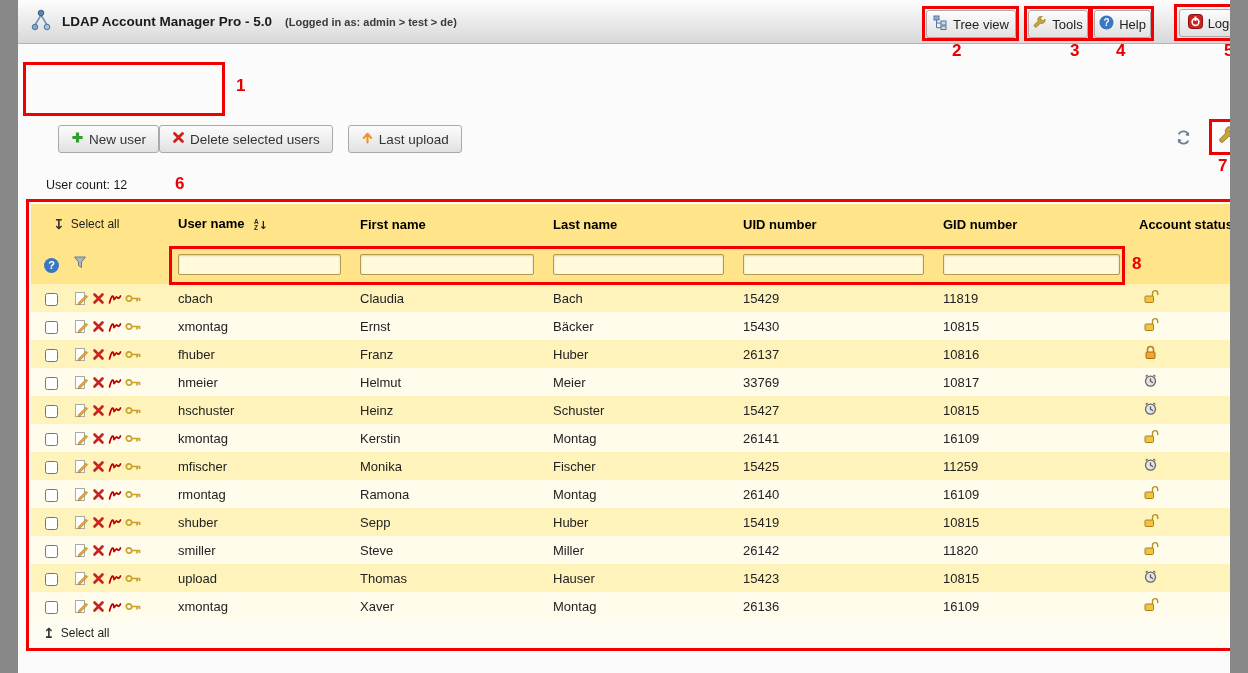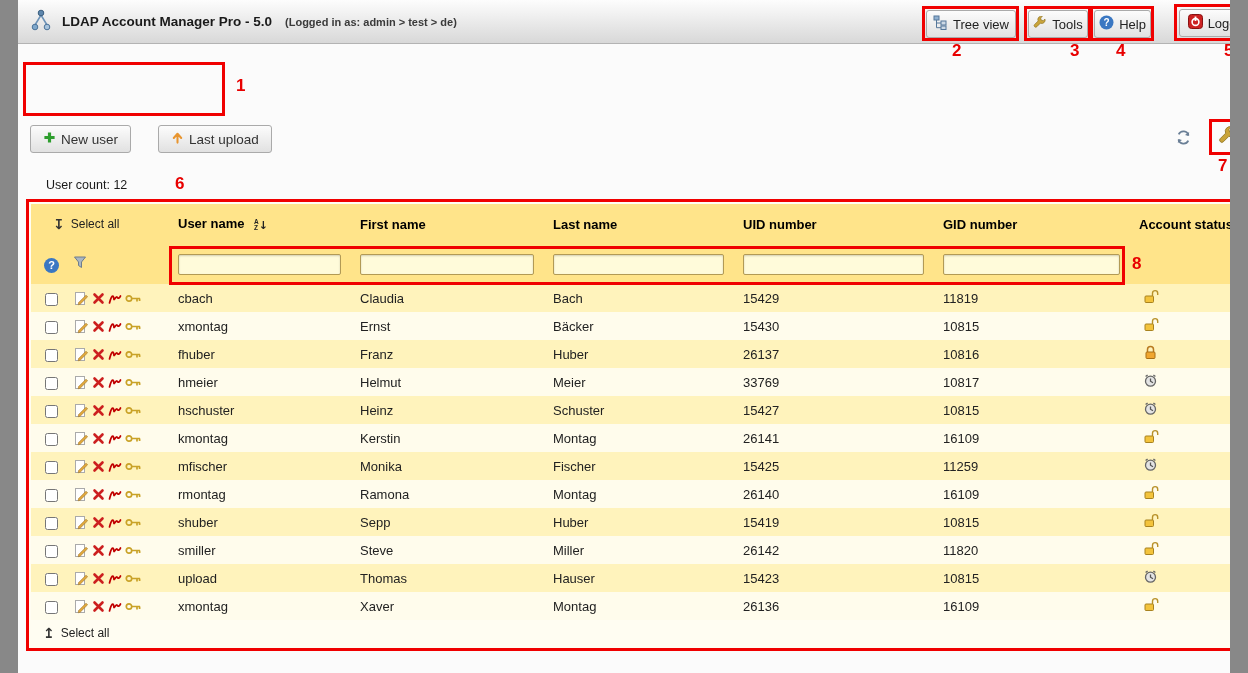--- a/index.html
+++ b/index.html
@@ -40,21 +40,21 @@
   }
   .tab {
     display: inline-flex; align-items: center; gap: 7px;
     height: 35px; padding: 0 16px; margin-right: 6px;
     border: 1px solid #999; border-bottom: none; border-radius: 6px 6px 0 0;
     background: linear-gradient(#f4f4f4, #d9d9d9);
     font-size: 13.5px; color: #444; cursor: pointer;
   }
   .tab.active { background: #fdfdfd; height: 37px; color: #111; }
   
-  .toolbar { position: absolute; top: 125px; left: 12px; display: flex; gap: 12px; }
+  .toolbar { position: absolute; top: 125px; left: 40px; display: flex; }
   .btn-toolbar { font-size: 13.5px; color: #333; padding: 0 12px; }
   .btn-upload { margin-left: 15px; }
   .icon-refresh { position: absolute; left: 1157px; top: 129px; cursor: pointer; }
   .icon-wrench  { position: absolute; left: 1200px; top: 126px; cursor: pointer; }
   .user-count { position: absolute; top: 178px; left: 28px; font-size: 12.5px; color: #1a1a1a; }
   
   .table-outline {
     position: absolute; top: 199px; left: 8px; width: 1232px;
     border: 3px solid #f00000; padding: 2px; background: #fffdf2;
   }
@@ -174,20 +174,28 @@
 
 
   <div class="toolbar">
     <button class="btn btn-toolbar">
       <span>
         <svg width="13" height="13" viewBox="0 0 14 14">
           <path d="M7 1.5 V12.5 M1.5 7 H12.5" stroke="#2e9e2e" stroke-width="3.4"></path>
         </svg>
       </span>
       <span>New user</span>
+    </button>
+    <button class="btn btn-toolbar">
+      <span>
+        <svg width="13" height="13" viewBox="0 0 13 13">
+          <path d="M2.5 2.5 L10.5 10.5 M10.5 2.5 L2.5 10.5" stroke="#cc1f1f" stroke-width="2.8" stroke-linecap="round"></path>
+        </svg>
+      </span>
+      <span>Delete selected users</span>
     </button>
     <button class="btn btn-toolbar btn-upload">
       <span>
         <svg width="13" height="13" viewBox="0 0 14 14">
           <path d="M7 12.5 V3.5 M3 7.5 L7 3 L11 7.5" fill="none" stroke="#e8952f" stroke-width="2.2" stroke-linejoin="round" stroke-linecap="round"></path>
         </svg>
       </span>
       <span>Last upload</span>
     </button>
   </div>

